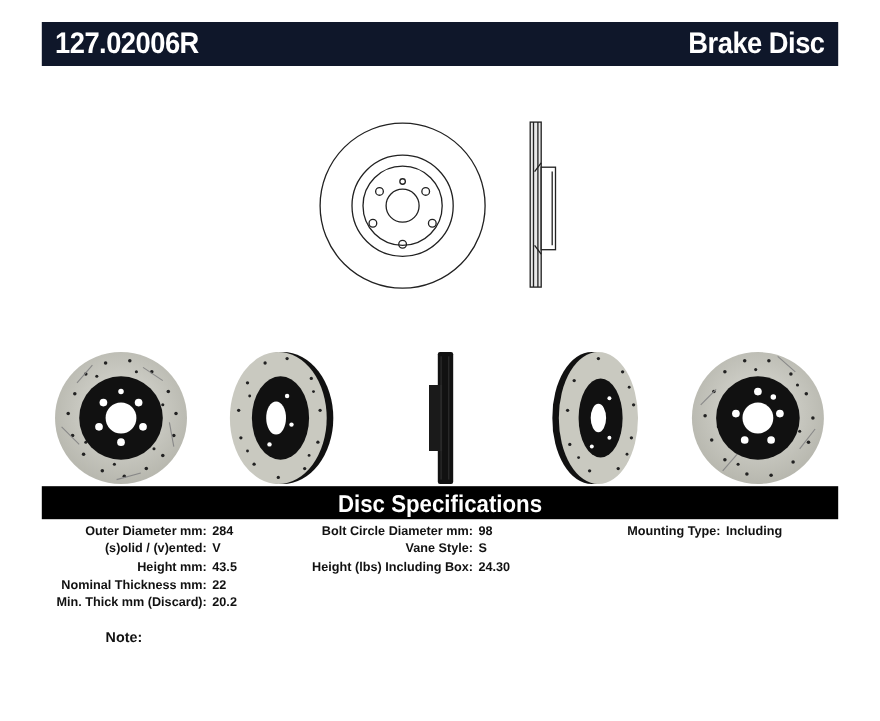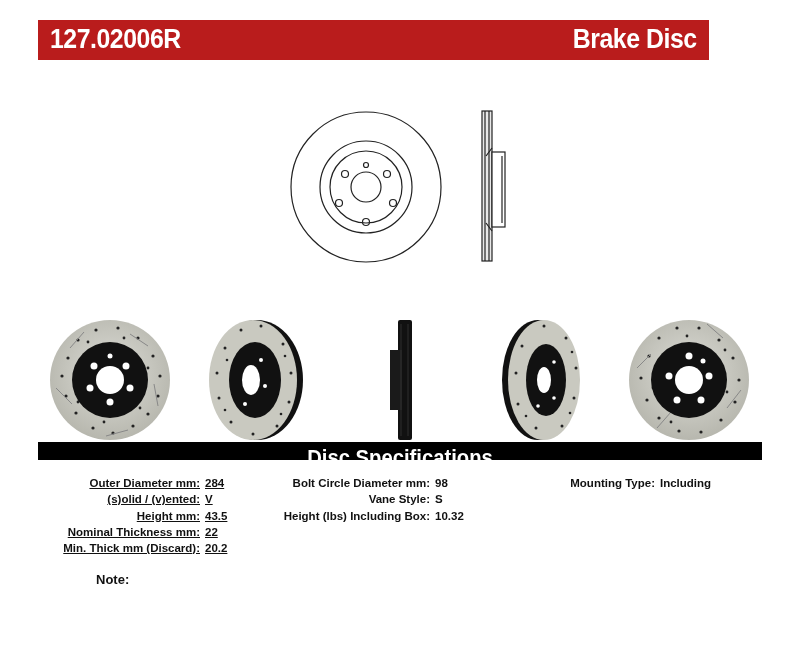--- a/index.html
+++ b/index.html
@@ -1,30 +1,30 @@
 <!DOCTYPE html>
 <html><head>
 <meta charset="utf-8">
 <style>
   html, body { margin: 0; padding: 0; background: #ffffff; }
   body { width: 800px; height: 655px; position: relative; overflow: hidden; font-family: "Liberation Sans", sans-serif; color: #111; }
-  .titlebar { position: absolute; left: 38px; top: 20px; width: 671px; height: 40px; background: #b91c1c; color: #fff; }
+  .titlebar { position: absolute; left: 38px; top: 20px; width: 724px; height: 40px; background: #0f172a; color: #fff; }
   .titlebar .pn { position: absolute; left: 12px; top: 4px; font-size: 27px; font-weight: bold; letter-spacing: -0.5px; transform: scaleX(0.92); transform-origin: left center; }
   .titlebar .type { position: absolute; right: 12px; top: 4px; font-size: 27px; font-weight: bold; letter-spacing: -0.5px; transform: scaleX(0.92); transform-origin: right center; }
   .drawing { position: absolute; left: 290px; top: 108px; }
   .photos { position: absolute; left: 0; top: 310px; width: 800px; height: 135px; }
   .photo { position: absolute; }
-  .specbar { position: absolute; left: 38px; top: 442px; width: 724px; height: 18px; background: #000; color: #fff; }
+  .specbar { position: absolute; left: 38px; top: 442px; width: 724px; height: 30px; background: #000; color: #fff; }
   .specbar .t { position: absolute; left: 0; right: 0; top: 3px; text-align: center; font-size: 22px; font-weight: bold; transform: scaleX(0.92); }
   .col { position: absolute; top: 475px; font-size: 11.5px; font-weight: bold; line-height: 16.3px; }
   .row { display: flex; white-space: nowrap; }
   .lbl { text-align: right; }
   .val { padding-left: 5px; }
   .col1 .lbl { width: 185px; }
-  .col1 { left: 15px; text-decoration: underline; }
+  .col1 { left: 3px; }
   .col2 { left: 0; }
   .col2 .lbl { width: 430px; }
   .col3 { left: 0; }
   .col3 .lbl { width: 655px; }
   .note { position: absolute; left: 96px; top: 572px; font-size: 13px; font-weight: bold; text-align: center; }
 </style>
 </head>
 <body>
 
 <div class="titlebar">
@@ -253,21 +253,21 @@
   <div class="row">
       <span class="lbl">Bolt Circle Diameter mm:</span>
       <span class="val">98</span>
     </div>
   <div class="row">
       <span class="lbl">Vane Style:</span>
       <span class="val">S</span>
     </div>
   <div class="row">
       <span class="lbl">Height (lbs) Including Box:</span>
-      <span class="val">10.32</span>
+      <span class="val">24.30</span>
     </div>
 </div>
 
 <div class="col col3">
   <div class="row">
       <span class="lbl">Mounting Type:</span>
       <span class="val">Including</span>
     </div>
 </div>
 

